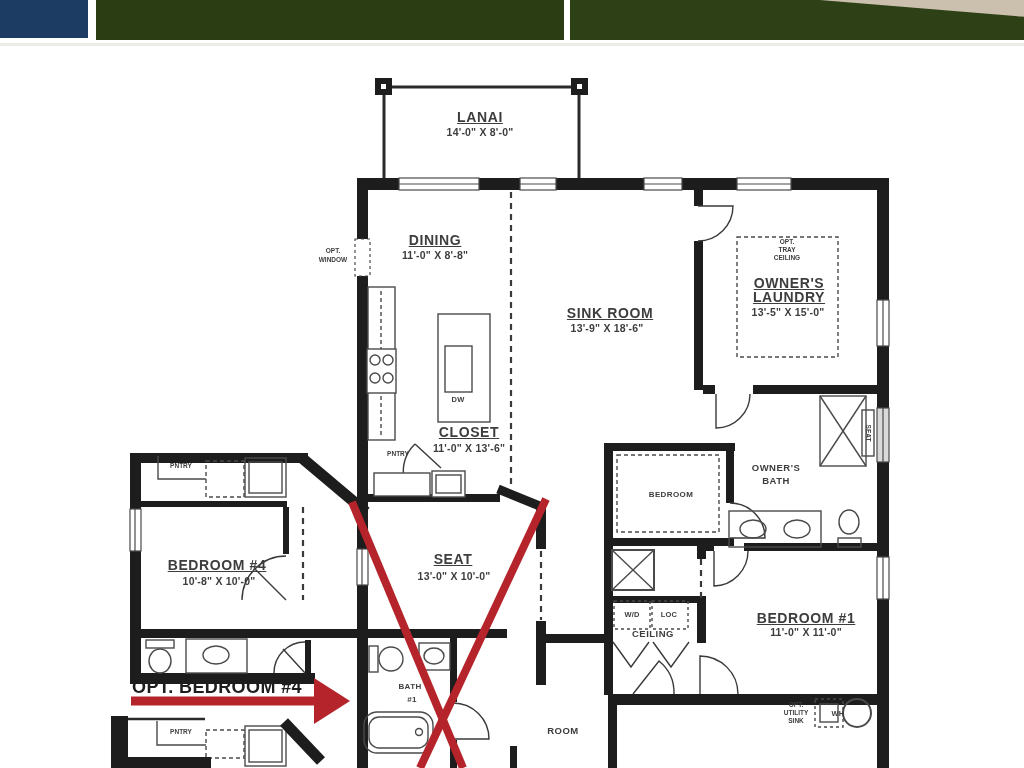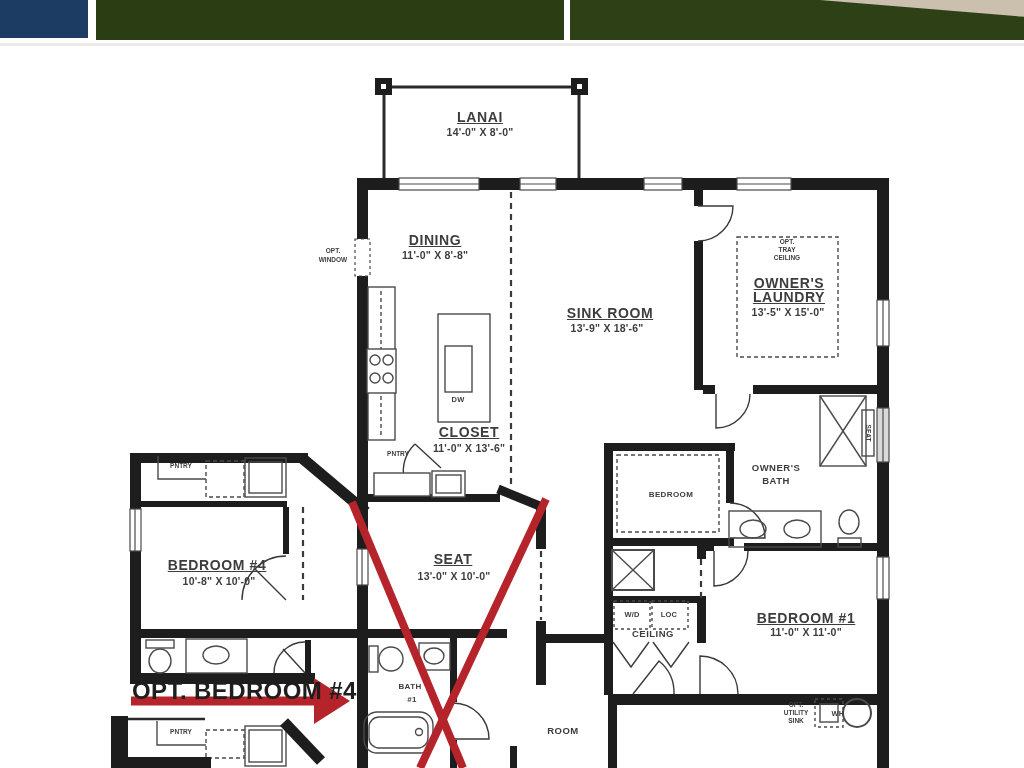--- a/index.html
+++ b/index.html
@@ -16,21 +16,21 @@
   
   .lbl{position:absolute;transform:translate(-50%,-50%);white-space:nowrap;color:#3d3d3d;
        font-weight:700;text-align:center;line-height:1;}
   .fz13{font-size:14px;letter-spacing:.6px;text-decoration:underline;}
   .fz10{font-size:10.5px;letter-spacing:.2px;}
   .fz9{font-size:9.5px;letter-spacing:.5px;}
   .fz8{font-size:8px;letter-spacing:.4px;}
   .fz7{font-size:7.5px;letter-spacing:.2px;}
   .fz6{font-size:6.5px;letter-spacing:0;}
   .rot90{transform:translate(-50%,-50%) rotate(90deg);}
-  .annot{position:absolute;font-size:24px;font-weight:700;color:#1e1e1e;letter-spacing:.4px;}
+  .annot{position:absolute;font-size:18px;font-weight:700;color:#1e1e1e;letter-spacing:.4px;}
   svg{position:absolute;left:0;top:0;}
 </style>
 </head>
 <body>
 
 <div id="stage">
 
   <div>
     <div id="thumb1" class="thumb" style="background:#1d3c63;"></div>
     <div id="thumb2" class="thumb" style="background:#2b3d13;"></div>

